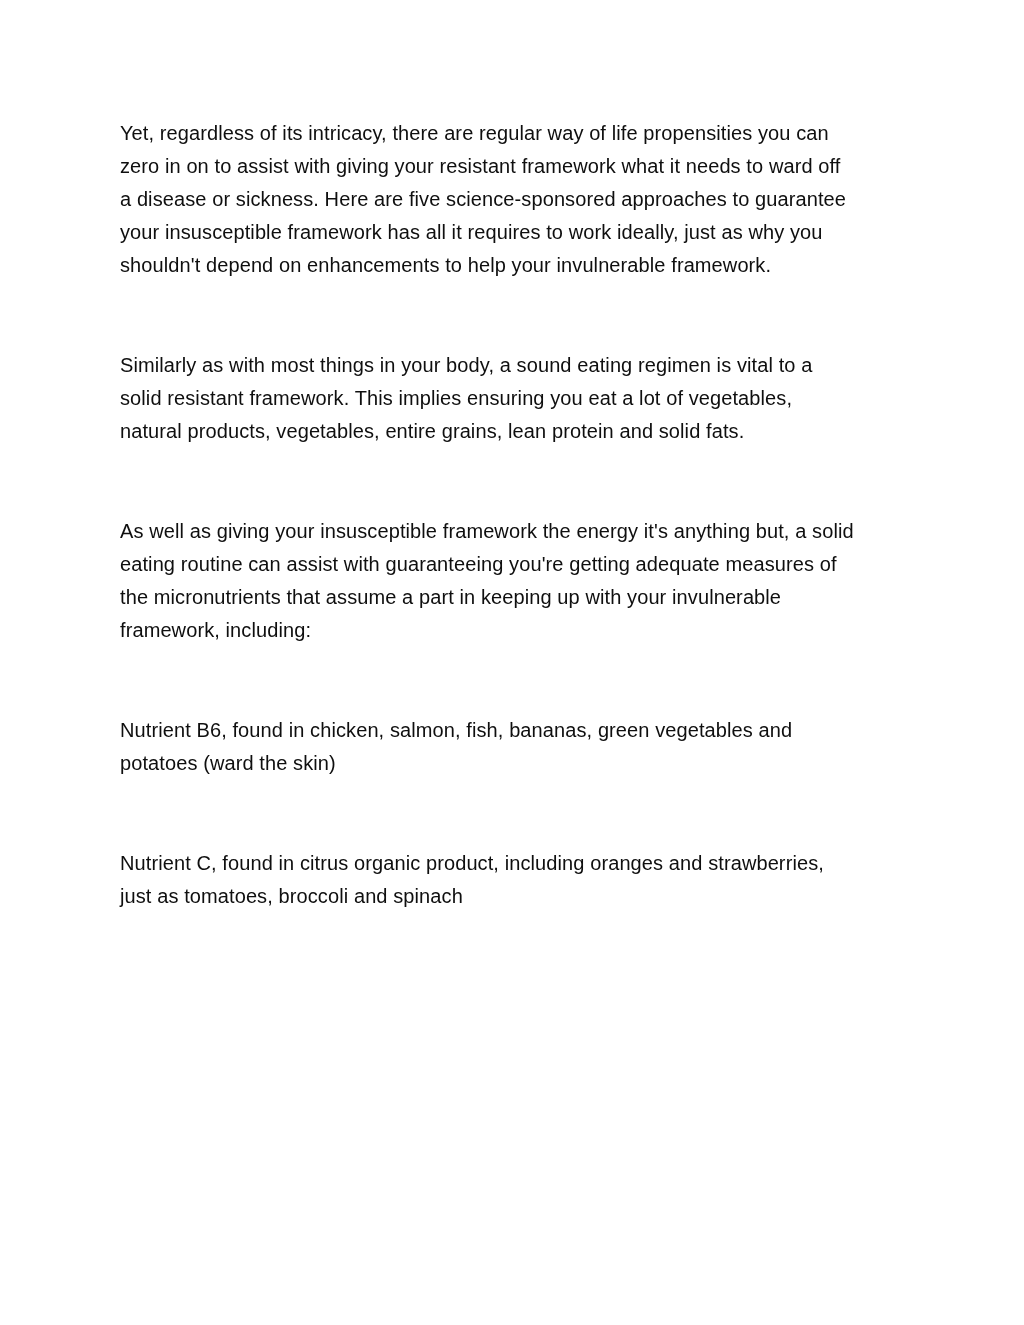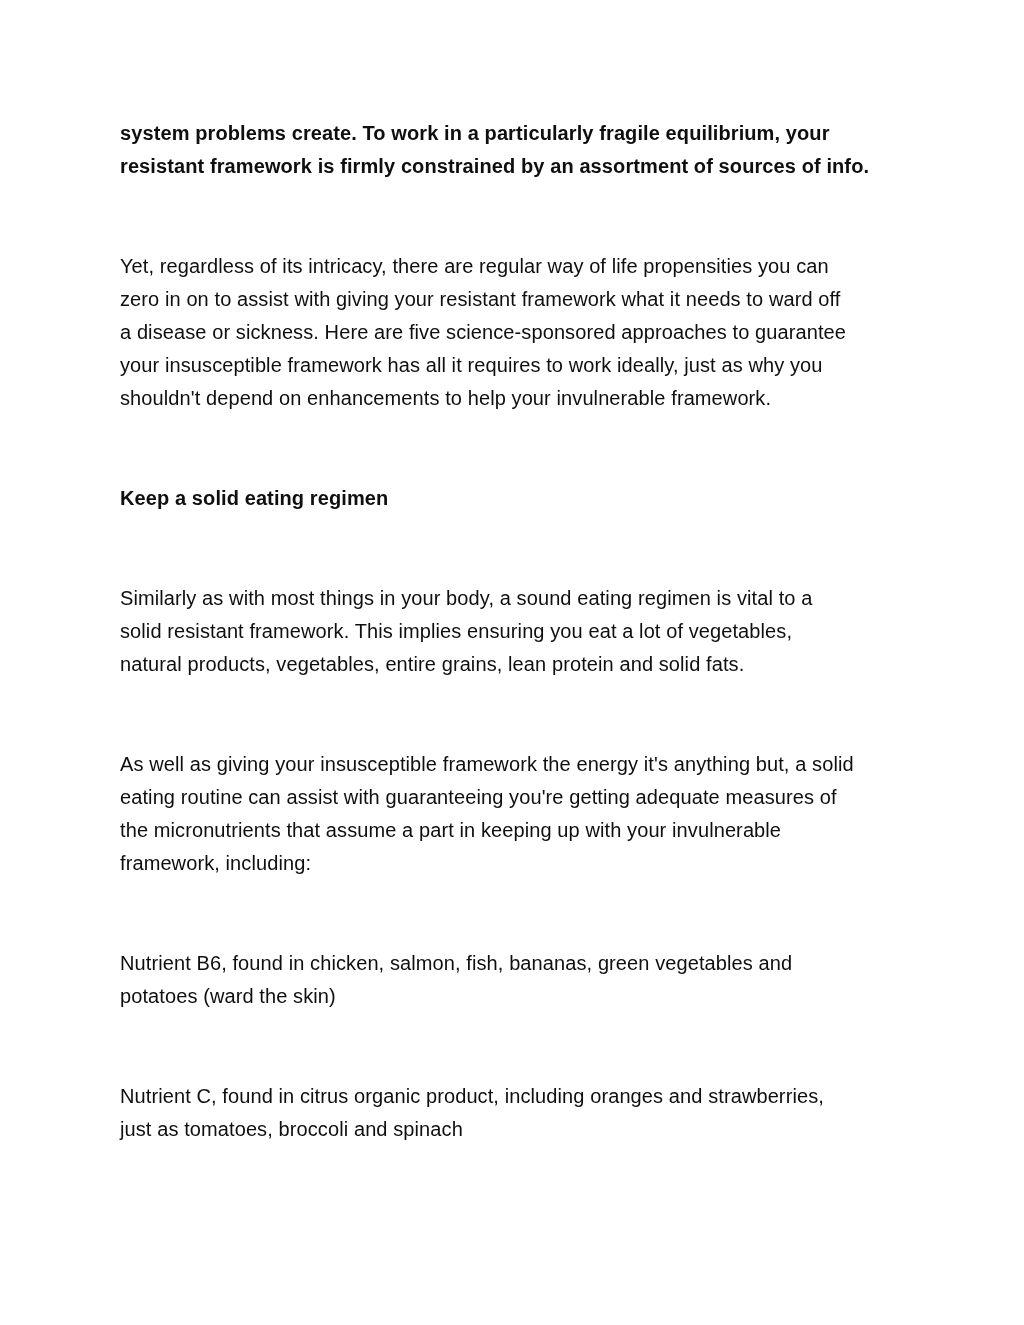--- a/index.html
+++ b/index.html
@@ -29,30 +29,27 @@
   }
   .doc p.bold {
     font-weight: 700;
   }
 </style>
 </head>
 <body>
 
 <div class="page">
   <div class="doc">
-    <p class="bold">system problems create. To work in a particularly fragile equilibrium, your
-resistant framework is firmly constrained by an assortment of sources of info.</p>
 
     <p>Yet, regardless of its intricacy, there are regular way of life propensities you can
 zero in on to assist with giving your resistant framework what it needs to ward off
 a disease or sickness. Here are five science-sponsored approaches to guarantee
 your insusceptible framework has all it requires to work ideally, just as why you
 shouldn't depend on enhancements to help your invulnerable framework.</p>
 
-    <p class="bold">Keep a solid eating regimen</p>
 
     <p>Similarly as with most things in your body, a sound eating regimen is vital to a
 solid resistant framework. This implies ensuring you eat a lot of vegetables,
 natural products, vegetables, entire grains, lean protein and solid fats.</p>
 
     <p>As well as giving your insusceptible framework the energy it's anything but, a solid
 eating routine can assist with guaranteeing you're getting adequate measures of
 the micronutrients that assume a part in keeping up with your invulnerable
 framework, including:</p>
 

